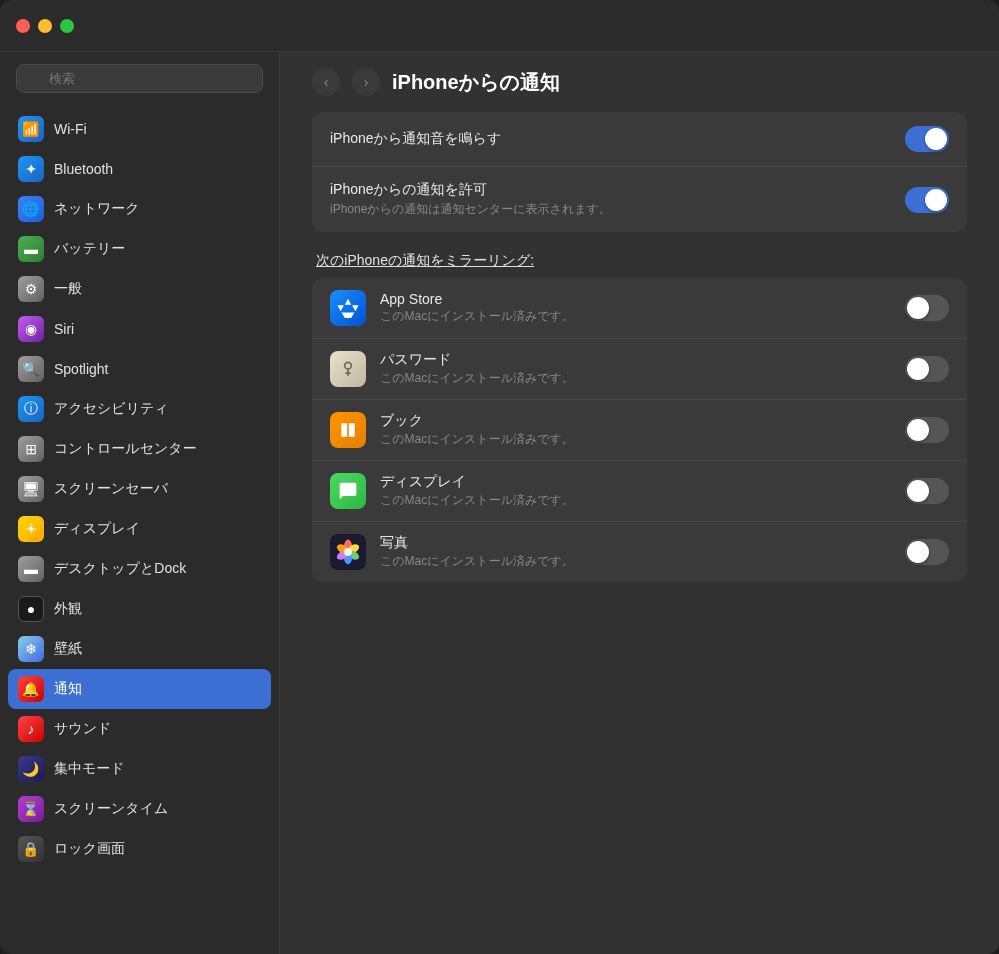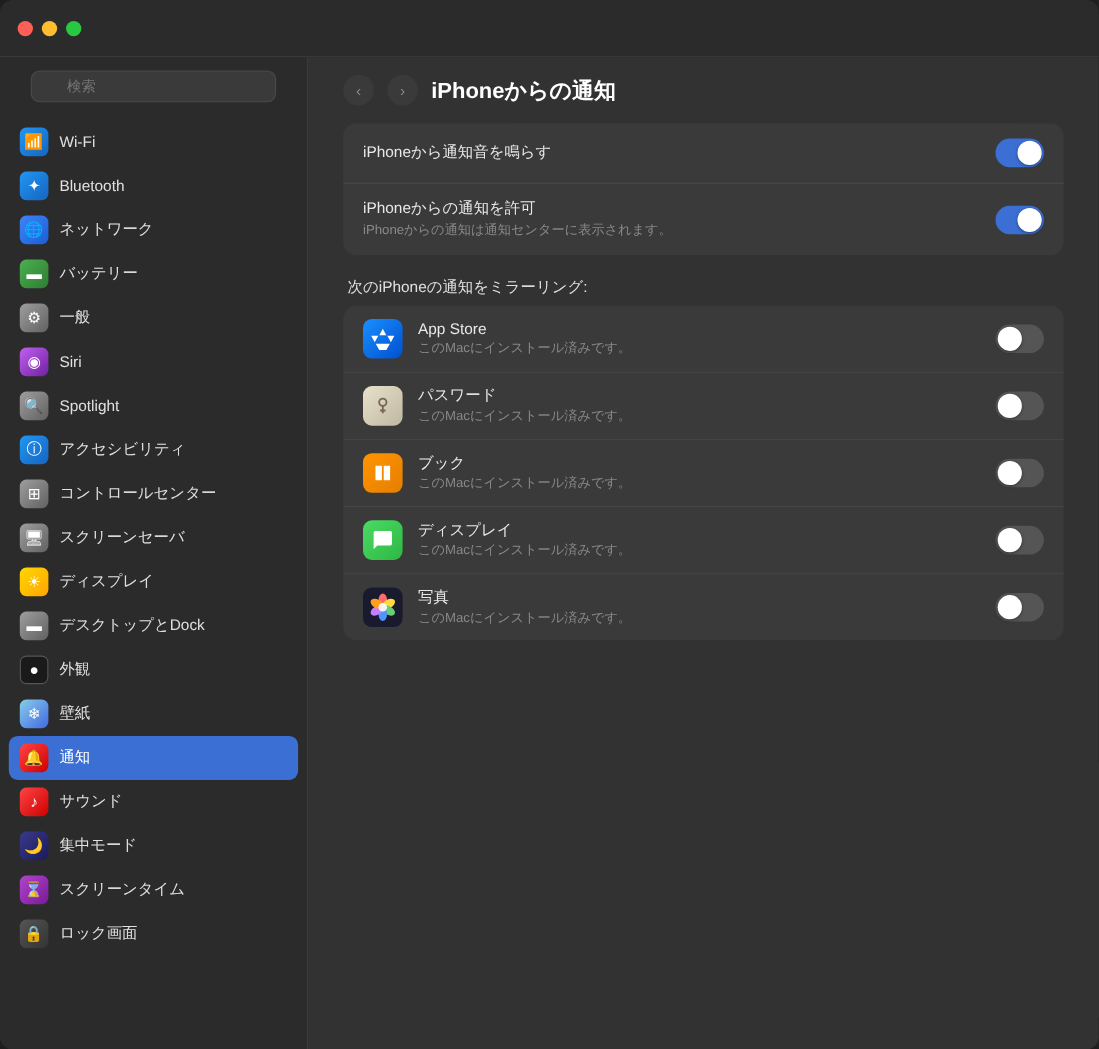--- a/index.html
+++ b/index.html
@@ -62,21 +62,21 @@
       width: 280px;
       background: #2b2b2b;
       display: flex;
       flex-direction: column;
       border-right: 1px solid #3a3a3a;
       overflow: hidden;
       flex-shrink: 0;
     }
 
     .search-container {
-      padding: 12px 28px;
+      padding: 12px 16px;
       flex-shrink: 0;
     }
 
     .search-box {
       width: 100%;
       background: #3a3a3a;
       border: 1px solid #4a4a4a;
       border-radius: 8px;
       padding: 6px 12px 6px 32px;
       color: #aaa;
@@ -269,20 +269,21 @@
       left: 2px;
     }
 
     
     .section-label {
       font-size: 14px;
       color: #e0e0e0;
       margin-bottom: 8px;
       padding-left: 4px;
       font-weight: 500;
+      text-decoration: underline;
     }
 
     
     .app-row {
       display: flex;
       align-items: center;
       padding: 12px 18px;
       border-bottom: 1px solid #454545;
       gap: 14px;
     }

